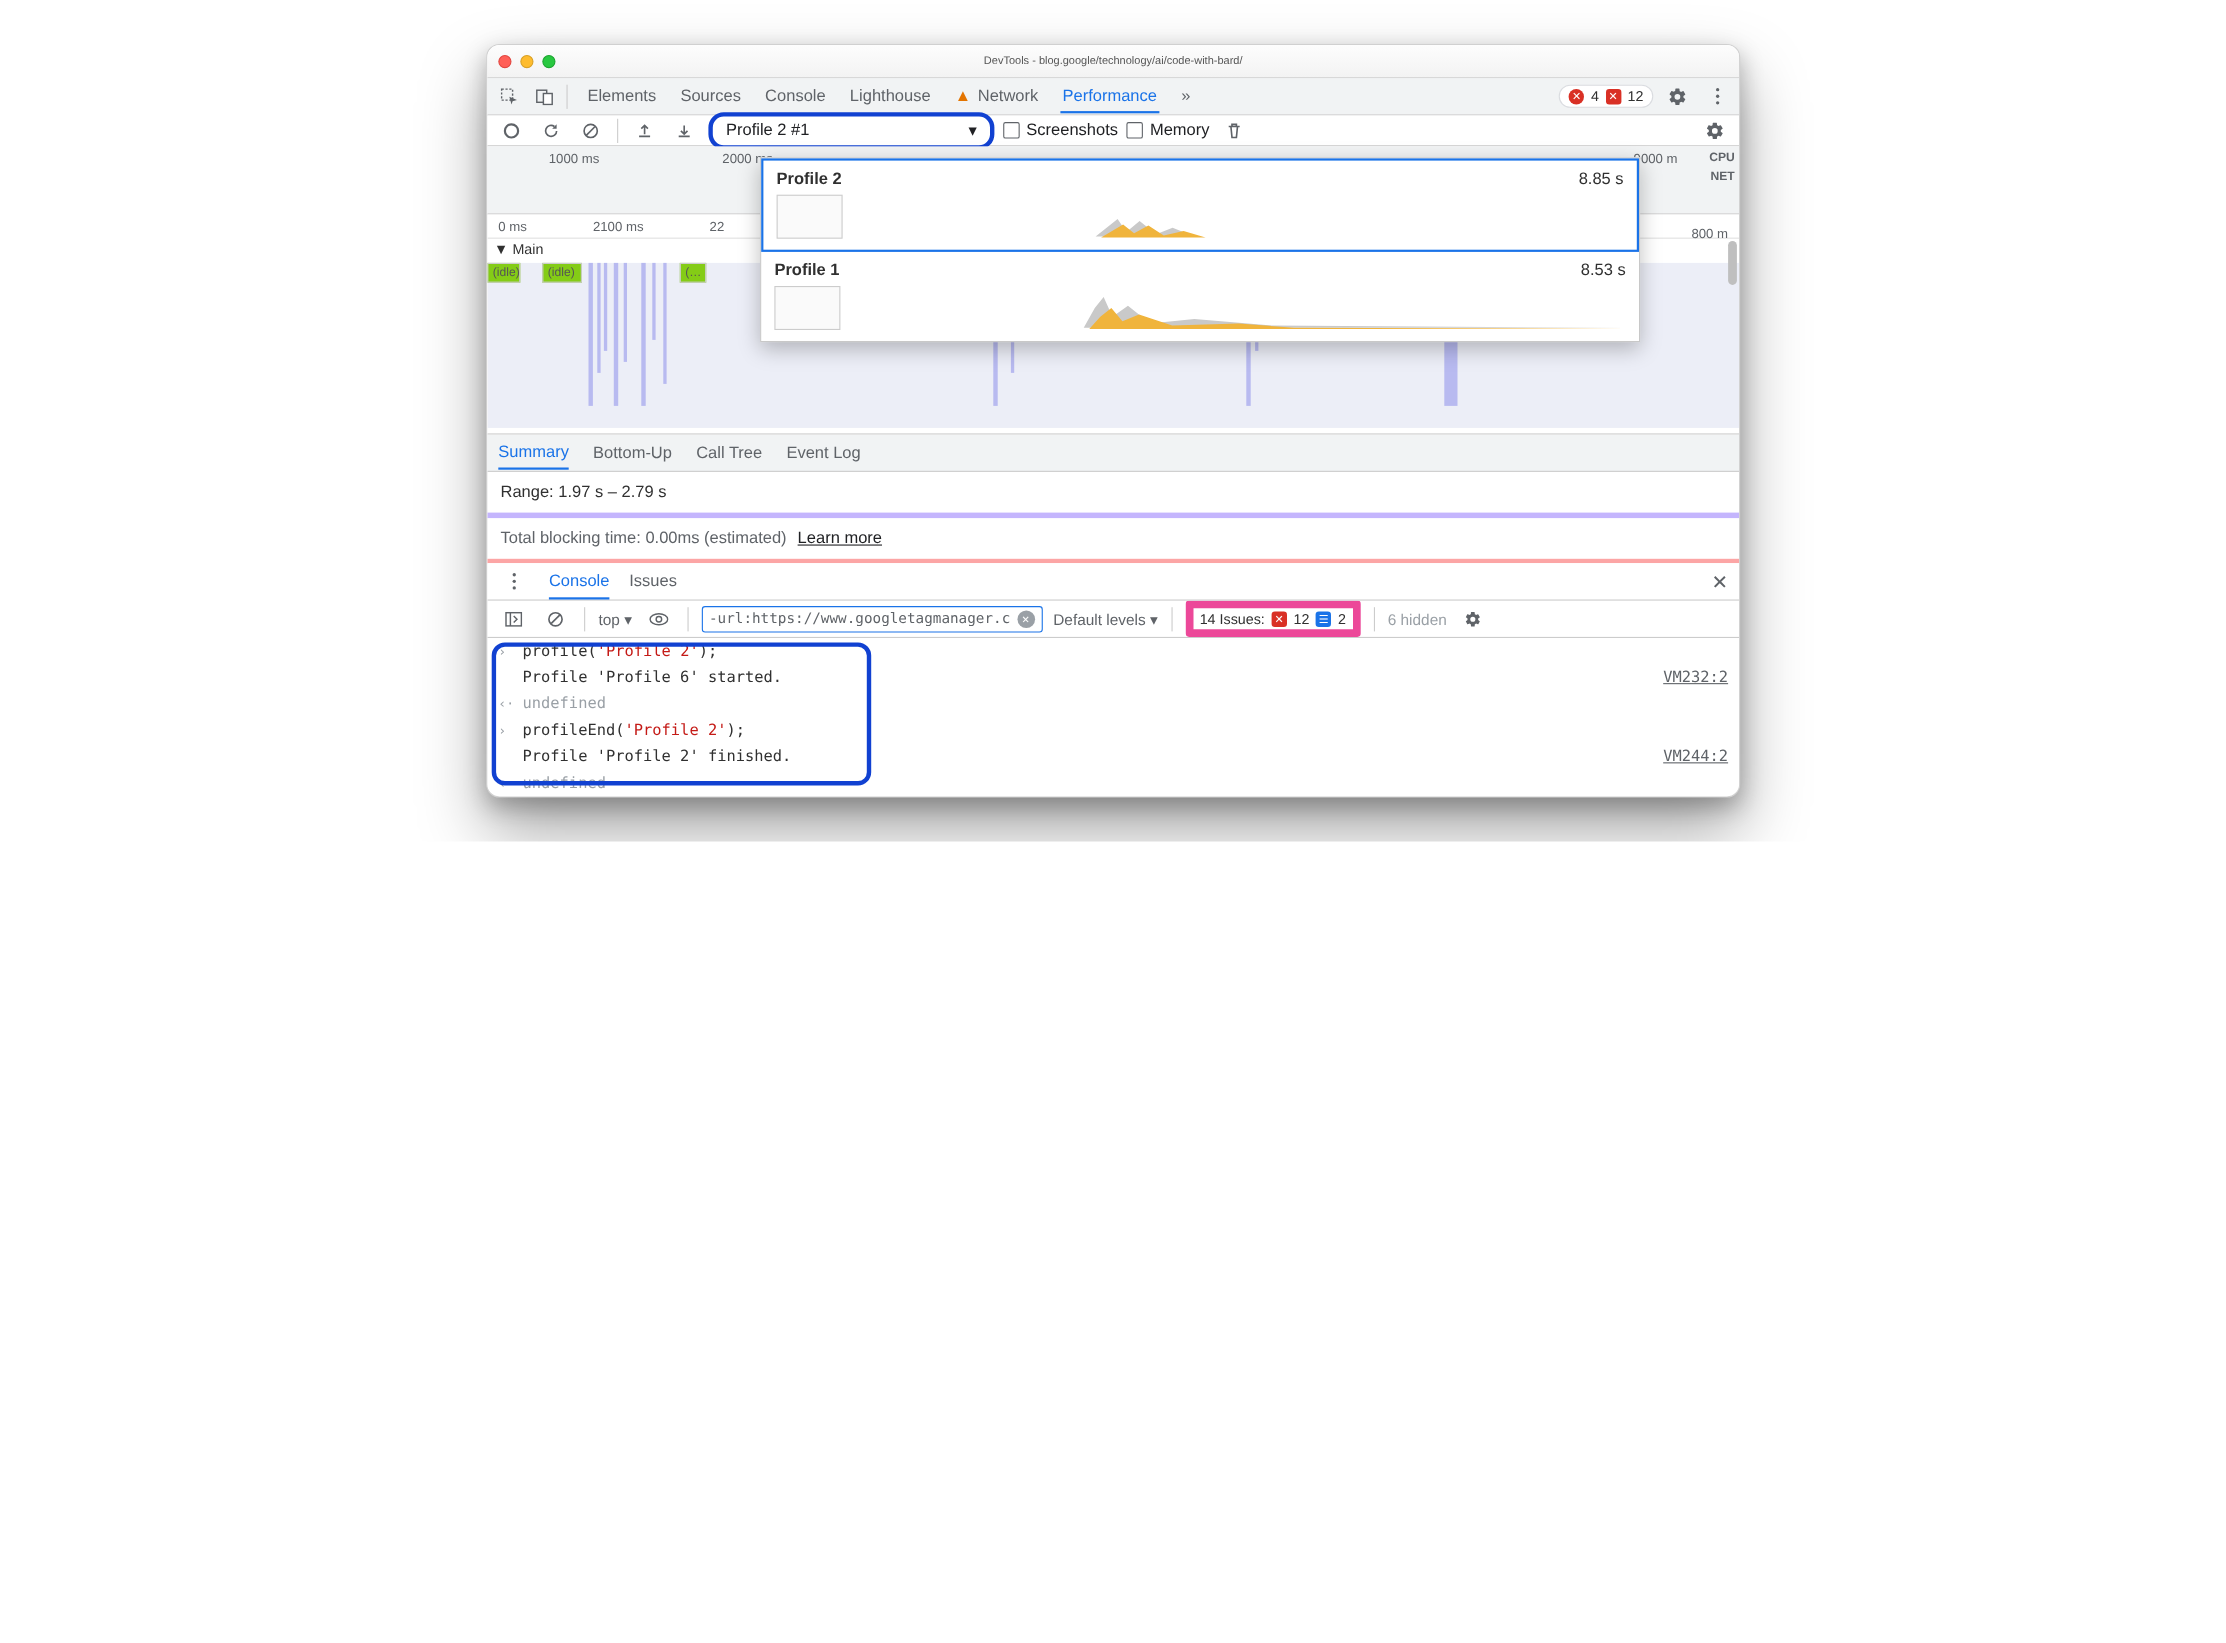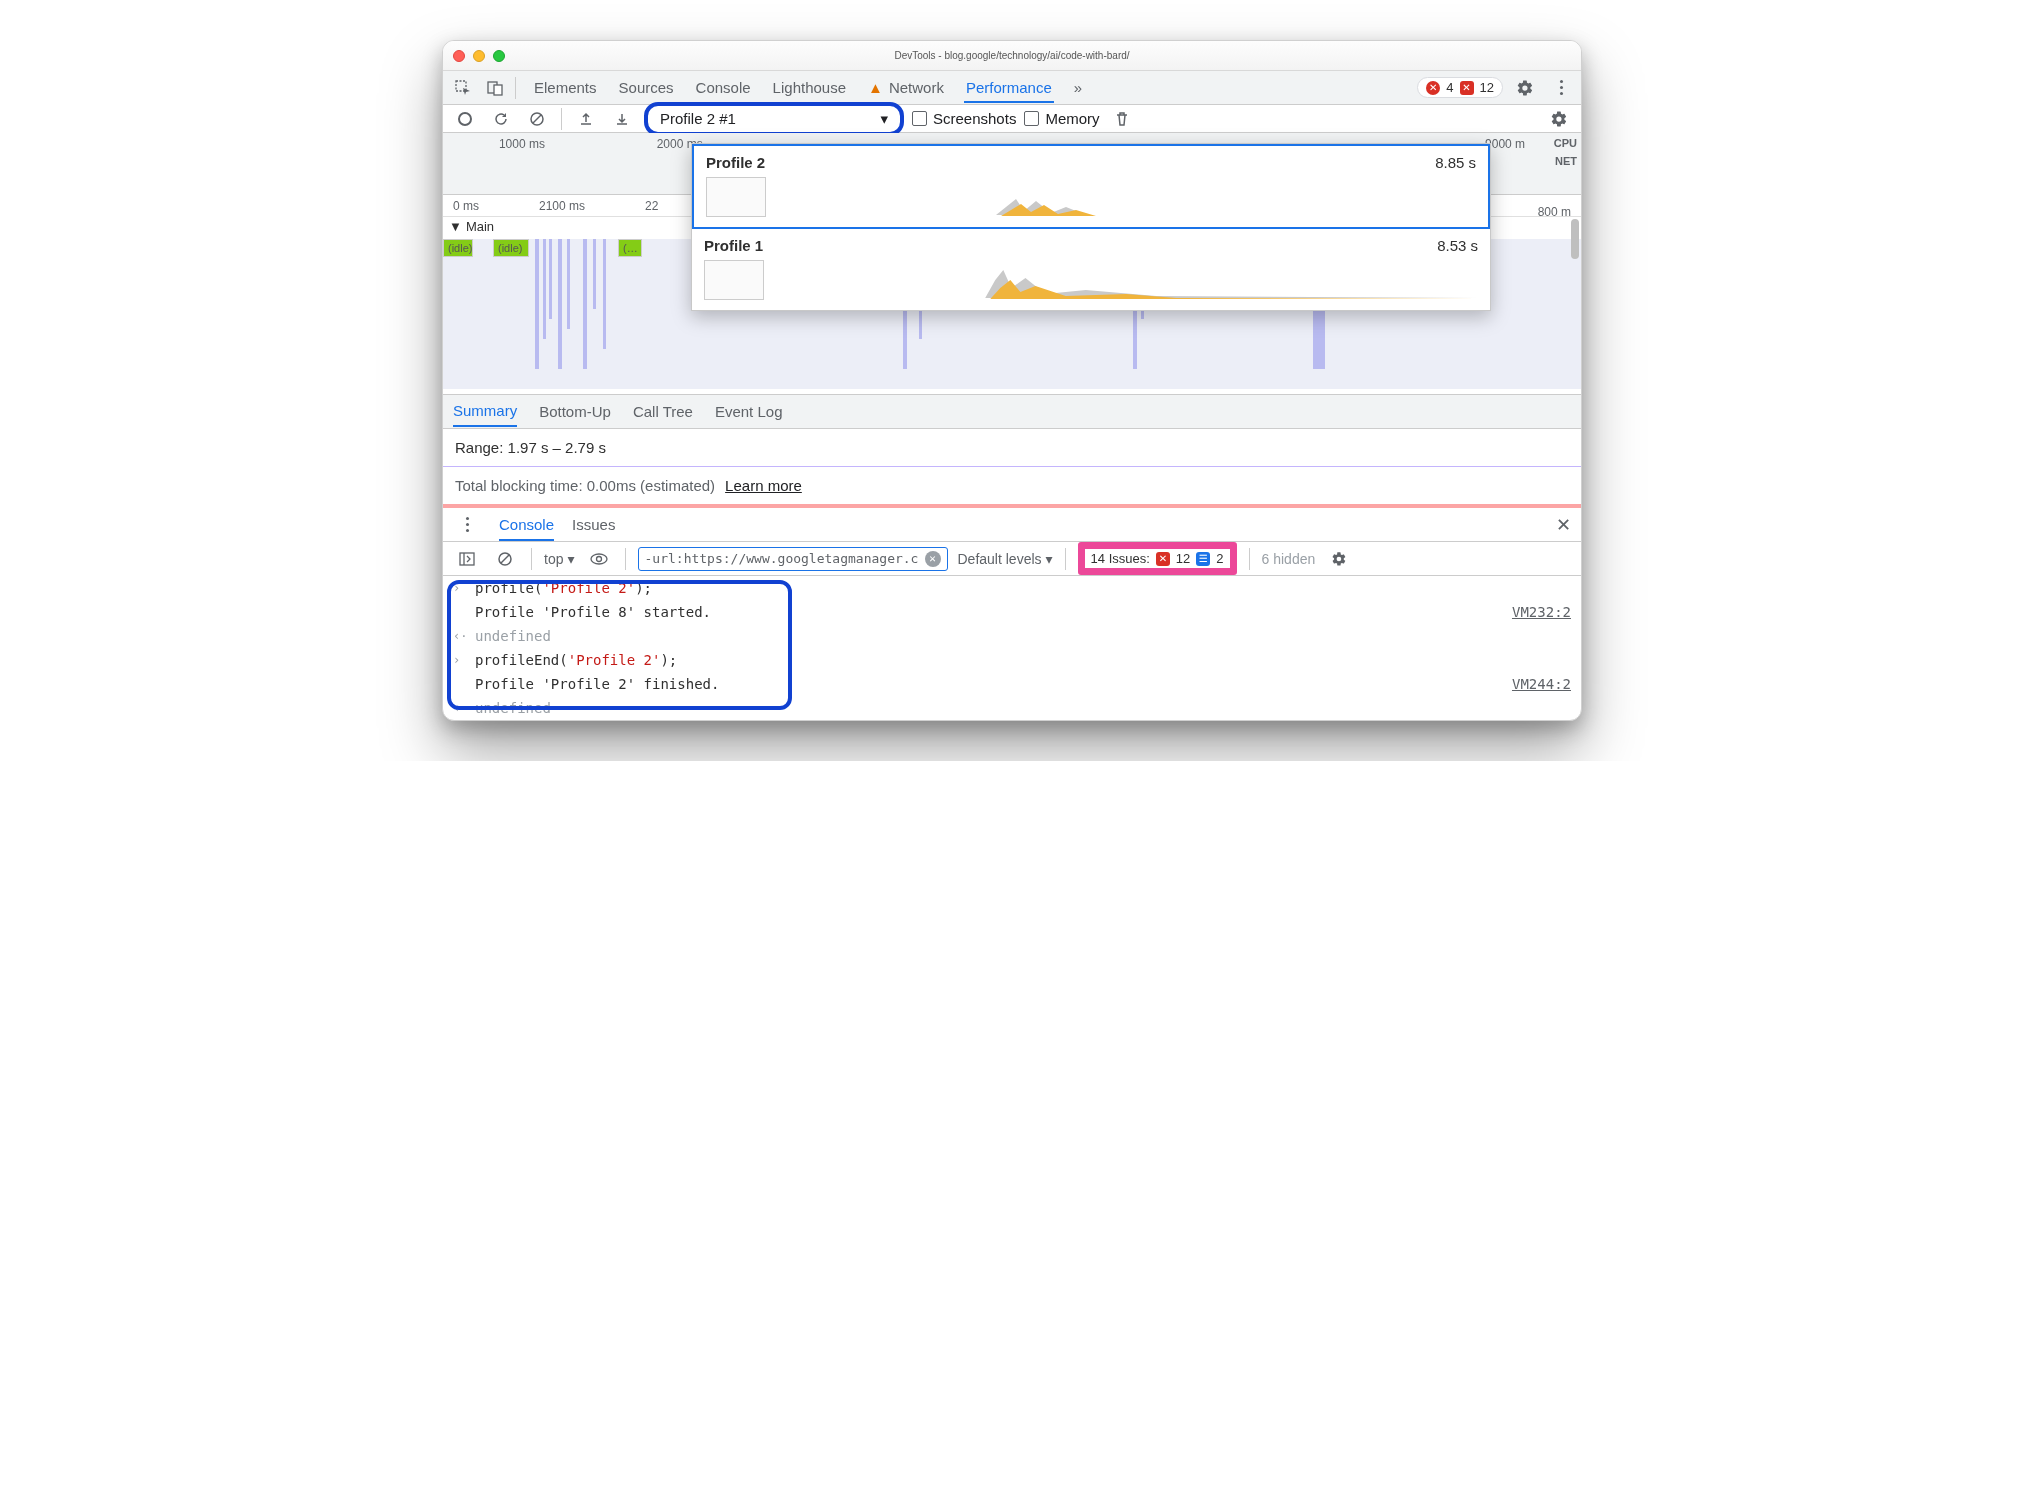--- a/index.html
+++ b/index.html
@@ -98,21 +98,21 @@
   .tl-ticks span{margin-left:10px;margin-right:50px;}
   .tl-main-lbl{position:absolute;top:24px;left:6px;font-size:13px;display:flex;align-items:center;gap:4px;}
   .tl-flame{position:absolute;top:44px;left:0;right:0;height:150px;background:#eceef7;}
   .idle-pill{position:absolute;top:0;height:18px;background:#84cc16;border:1px solid #ccc;font-size:11px;display:flex;align-items:center;padding:0 4px;color:#555;}
   .flame-bars{position:absolute;top:0;left:0;right:0;bottom:0;}
   .flame-bars div{position:absolute;background:#b8baf0;}
   .tl-scrollthumb{position:absolute;right:2px;top:24px;width:8px;height:40px;background:#bfbfbf;border-radius:4px;}
   
   .sumtabs{height:34px;display:flex;align-items:center;gap:22px;padding:0 10px;border-bottom:1px solid #ccc;background:#f1f3f4;font-size:15px;color:#5f6368;}
   .sumtabs .stab.active{color:#1a73e8;border-bottom:2px solid #1a73e8;padding-bottom:6px;padding-top:6px;}
-  .range{padding:10px 12px;font-size:15px;border-bottom:1px solid #c4b5fd;}
+  .range{padding:10px 12px;font-size:15px;border-bottom:5px solid #c4b5fd;}
   .blocking{padding:10px 12px;font-size:15px;color:#5f6368;display:flex;gap:10px;align-items:center;border-bottom:4px solid #fca5a5;}
   .blocking a{color:#202124;text-decoration:underline;}
   
   .drawer-head{height:34px;display:flex;align-items:center;padding:0 10px;gap:18px;border-bottom:1px solid #ccc;background:#fff;font-size:15px;position:relative;}
   .drawer-head .dtab{color:#5f6368;}
   .drawer-head .dtab.active{color:#1a73e8;border-bottom:2px solid #1a73e8;padding:7px 0 6px;}
   .kebab{display:flex;flex-direction:column;gap:3px;}
   .kebab i{width:3px;height:3px;background:#5f6368;border-radius:50%;}
   .drawer-close{position:absolute;right:10px;font-size:18px;color:#5f6368;}
   
@@ -414,21 +414,21 @@
   </div>
 
   <div class="console-out">
     <div class="hl-box"></div>
     <div class="crow">
       <span class="gly">›</span>
       <span class="code"><span>profile(</span><span class="str">'Profile 2'</span><span>);</span></span>
     </div>
     <div class="crow">
       <span class="gly"> </span>
-      <span class="code">Profile 'Profile 8' started.</span>
+      <span class="code">Profile 'Profile 6' started.</span>
       <span class="src">VM232:2</span>
     </div>
     <div class="crow">
       <span class="gly">‹·</span>
       <span class="code und">undefined</span>
     </div>
     <div class="crow">
       <span class="gly">›</span>
       <span class="code"><span>profileEnd(</span><span class="str">'Profile 2'</span><span>);</span></span>
     </div>

